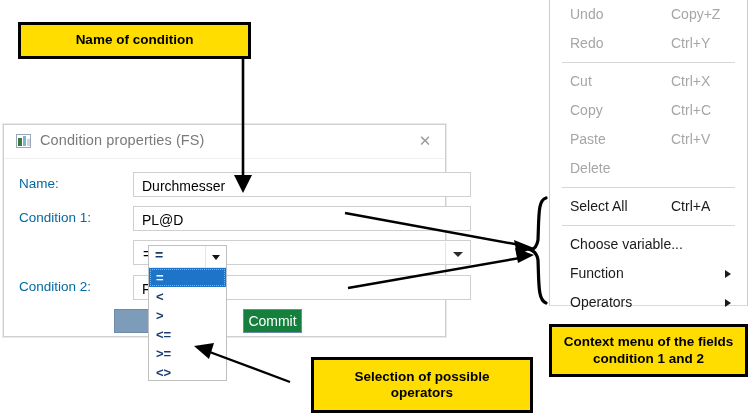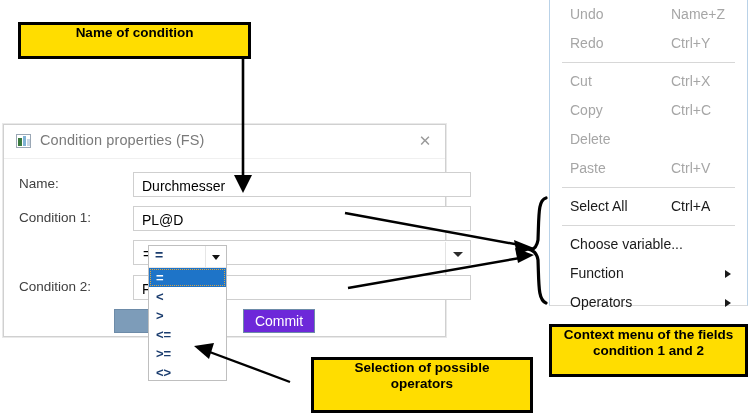--- a/index.html
+++ b/index.html
@@ -12,21 +12,21 @@
     color:#000;
   }
   .stage{position:absolute;left:0;top:0;width:750px;height:416px;}
 
   
   .callout{
     position:absolute;
     background:#FFDD00;
     border:3px solid #000;
     box-sizing:border-box;
-    display:flex;align-items:flex-start;justify-content:center;
+    display:flex;align-items:center;justify-content:center;
     text-align:center;
     font-weight:bold;
     font-size:13.5px;
     line-height:1.22;
     color:#000;
   }
   #callout-name{ left:18px; top:22px; width:233px; height:37px; }
   #callout-operators{ left:287px; top:357px; width:222px; height:56px;margin-left:24px; }
   #callout-contextmenu{ left:549px; top:324px; width:199px; height:53px; }
 
@@ -60,21 +60,21 @@
   }
   .dlg-close{
     position:absolute;right:11px;top:7px;width:18px;height:18px;
     color:#9a9a9a;font-size:15px;line-height:18px;text-align:center;
     cursor:default;
   }
 
   .dlg-body{position:relative;height:179px;}
   .fld-label{
     position:absolute;
-    font-size:13.5px;color:#404040;white-space:nowrap;text-align:center;
+    font-size:13.5px;color:#0369a1;white-space:nowrap;text-align:center;
   }
   .textbox{
     position:absolute;
     background:#ffffff;
     border:1px solid #cfcfcf;
     box-sizing:border-box;
     font-size:14px;
     color:#000;
     padding:2px 0 16px 8px;
     line-height:22px;
@@ -103,22 +103,22 @@
     border-left:5px solid transparent;border-right:5px solid transparent;
     border-top:5px solid #2b2b2b;
   }
 
   
   .btn-ghost{
     position:absolute;left:110px;top:150px;width:62px;height:24px;
     background:#7d9cb9;border:1px solid #6d8ba8;box-sizing:border-box;
   }
   .btn-commit{
-    position:absolute;left:239px;top:150px;width:72px;height:24px;
-    background:#6d28d9;border:1px solid #6d8ba8;box-sizing:border-box;
+    position:absolute;left:239px;top:150px;width:59px;height:24px;
+    background:#15803d;border:1px solid #6d8ba8;box-sizing:border-box;
     color:#ffffff;font-size:14px;line-height:22px;text-align:center;
   }
 
   
   .dropdown{
     position:absolute;left:148px;top:245px;width:79px;height:136px;
     background:#ffffff;border:1px solid #bfbfbf;box-sizing:border-box;
     z-index:30;
   }
   .dd-head{
@@ -235,44 +235,44 @@
       <div class="dd-item">&lt;=</div>
       <div class="dd-item">&gt;=</div>
       <div class="dd-item">&lt;&gt;</div>
     </div>
   </div>
 
   <div class="ctxmenu">
 
     <div class="mi disabled">
       <span>Undo</span>
-      <span class="accel">Name+Z</span>
+      <span class="accel">Copy+Z</span>
     </div>
     <div class="mi disabled">
       <span>Redo</span>
       <span class="accel">Ctrl+Y</span>
     </div>
 
     <div class="sep"></div>
 
     <div class="mi disabled">
       <span>Cut</span>
       <span class="accel">Ctrl+X</span>
     </div>
     <div class="mi disabled">
       <span>Copy</span>
       <span class="accel">Ctrl+C</span>
     </div>
     <div class="mi disabled">
+      <span>Paste</span>
+      <span class="accel">Ctrl+V</span>
+    </div>
+    <div class="mi disabled">
       <span>Delete</span>
       <span class="accel"></span>
-    </div>
-    <div class="mi disabled">
-      <span>Paste</span>
-      <span class="accel">Ctrl+V</span>
     </div>
 
     <div class="sep"></div>
 
     <div class="mi">
       <span>Select All</span>
       <span class="accel">Ctrl+A</span>
     </div>
 
     <div class="sep"></div>

